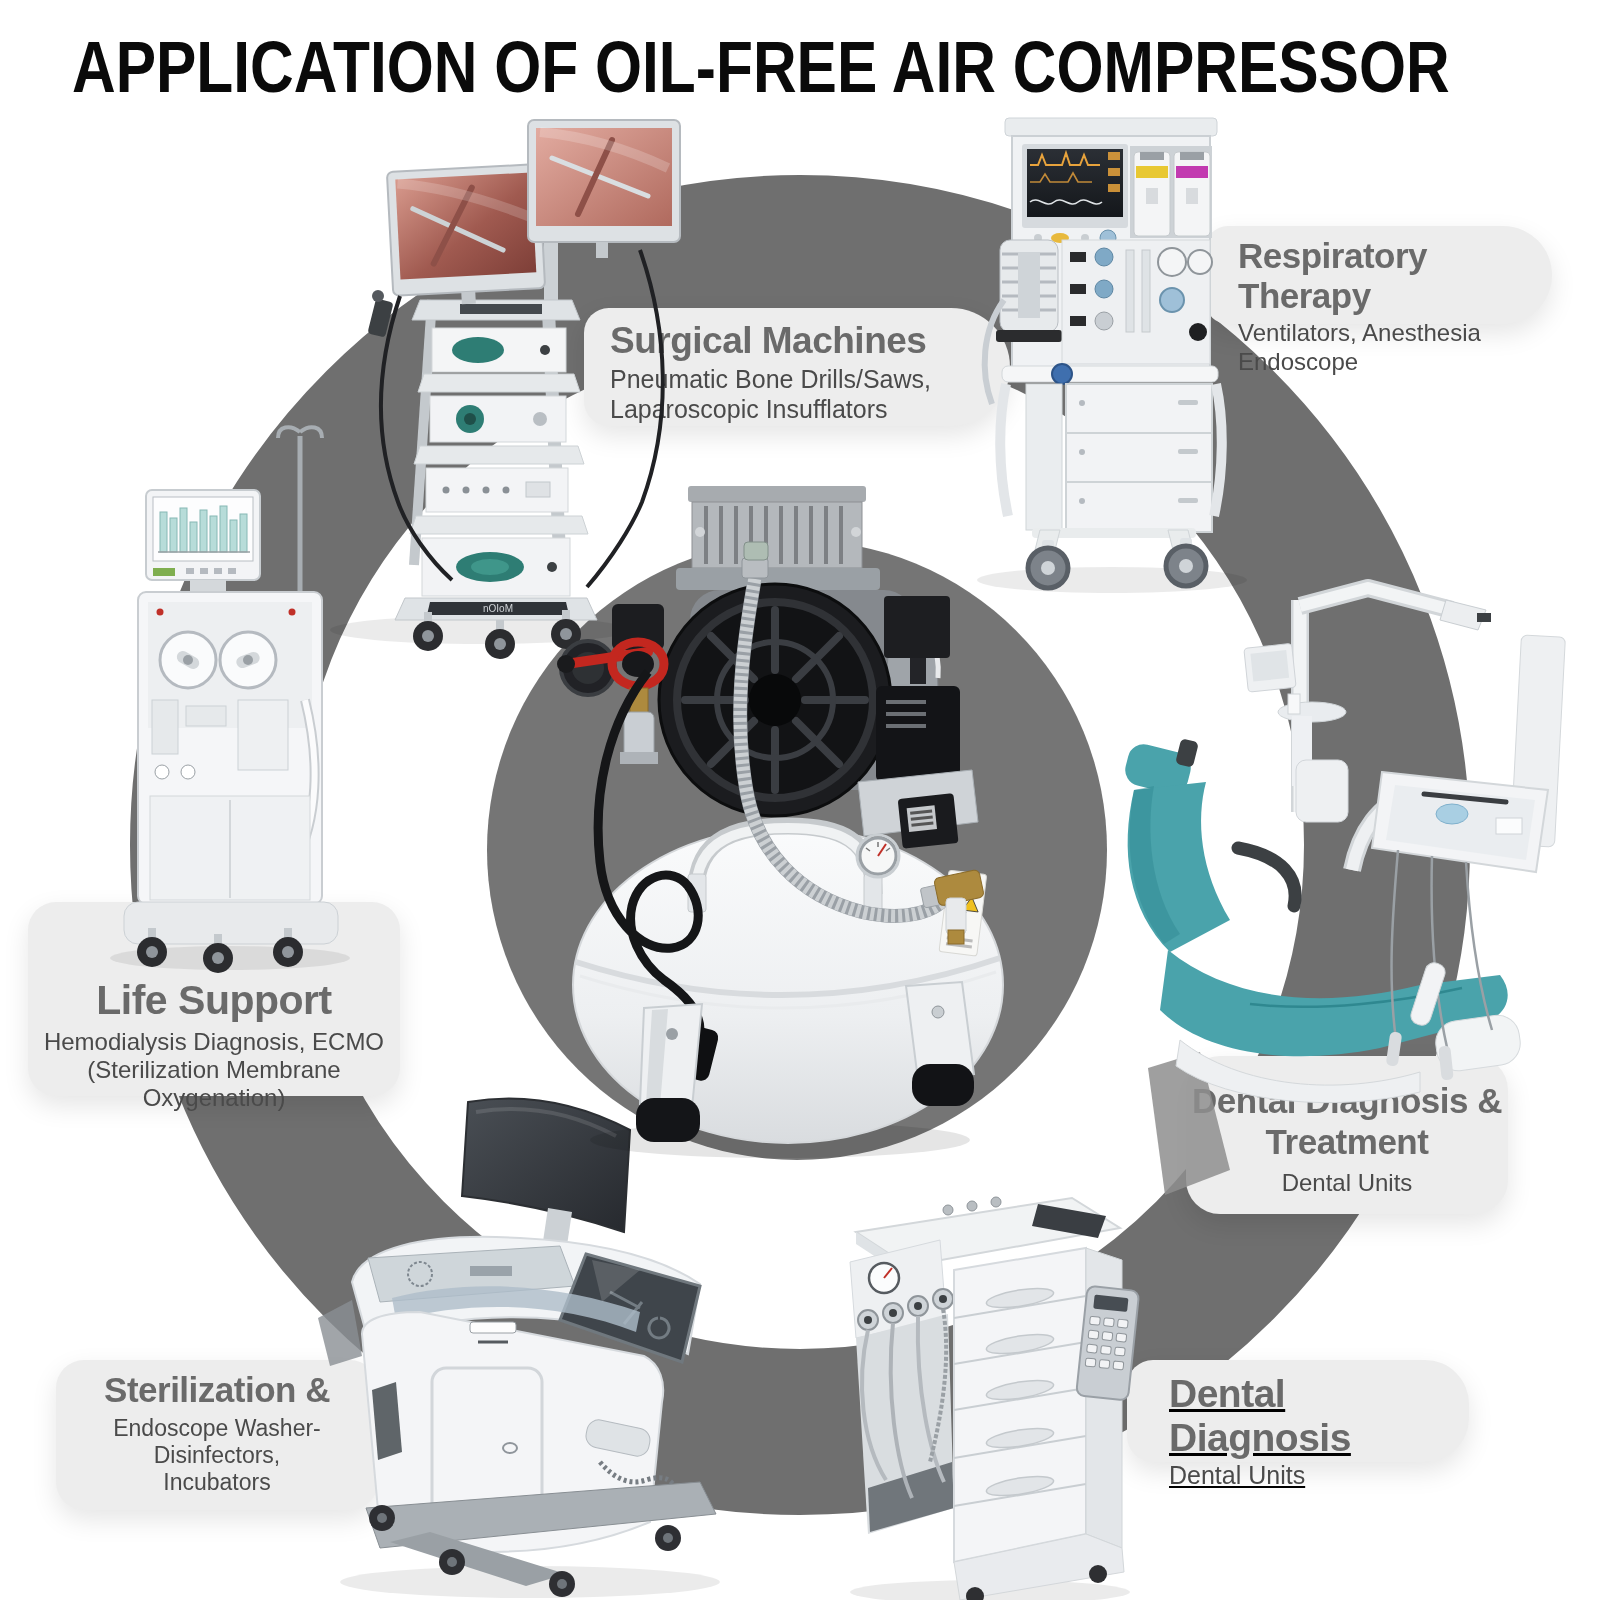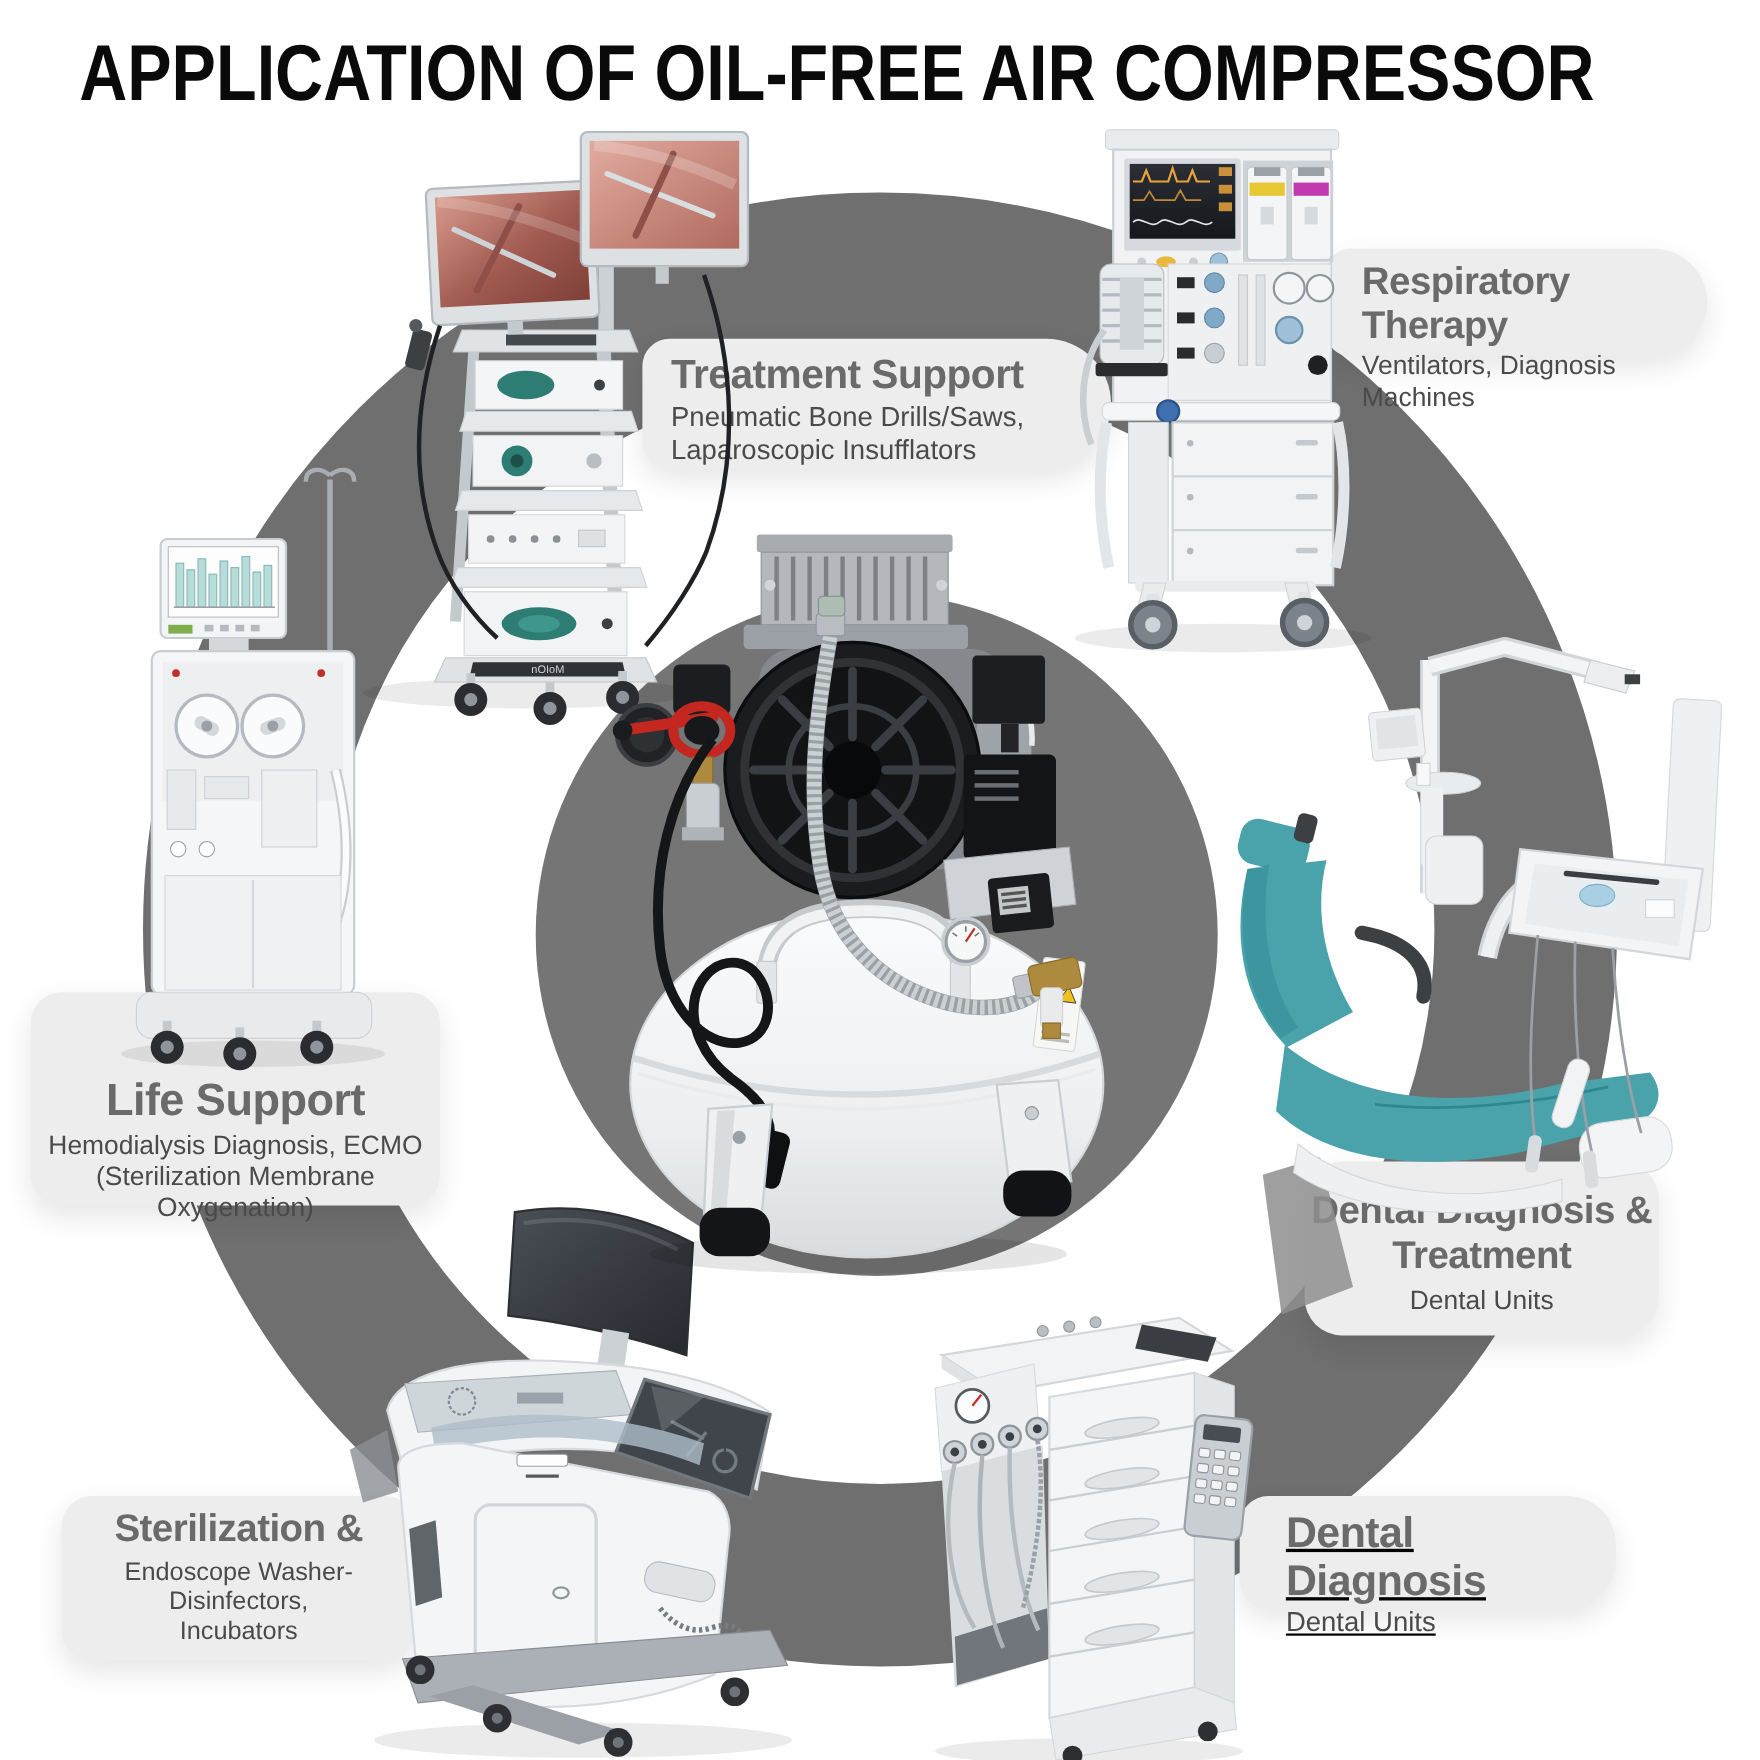--- a/index.html
+++ b/index.html
@@ -49,33 +49,33 @@
 
   <h1 class="main-title">APPLICATION OF OIL-FREE AIR COMPRESSOR</h1>
 
   <svg class="bg-layer" width="1600" height="1600" viewBox="0 0 1600 1600">
     <circle cx="800" cy="845" r="587" fill="none" style="stroke:var(--ring-gray,#6f6f6f)" stroke-width="166"></circle>
     <circle cx="797" cy="850" r="310" style="fill:var(--center-disk-gray,#757575)"></circle>
   </svg>
 
   <div class="card card-surgical">
     <div class="t">
-        <span>Treatment Support</span>
+        <span>Surgical Machines</span>
       </div>
     <div class="s">
       <span>Pneumatic Bone Drills/Saws,</span>
       <span>Laparoscopic Insufflators</span>
     </div>
   </div>
   <div class="card card-respiratory">
     <div class="t">
         <span>Respiratory Therapy</span>
       </div>
     <div class="s">
-      <span>Ventilators, Diagnosis Machines</span>
+      <span>Ventilators, Anesthesia Endoscope</span>
     </div>
   </div>
   <div class="card card-life">
     <div class="t">
         <span>Life Support</span>
       </div>
     <div class="s">
       <span>Hemodialysis Diagnosis, ECMO</span>
       <span>(Sterilization Membrane Oxygenation)</span>
     </div>

